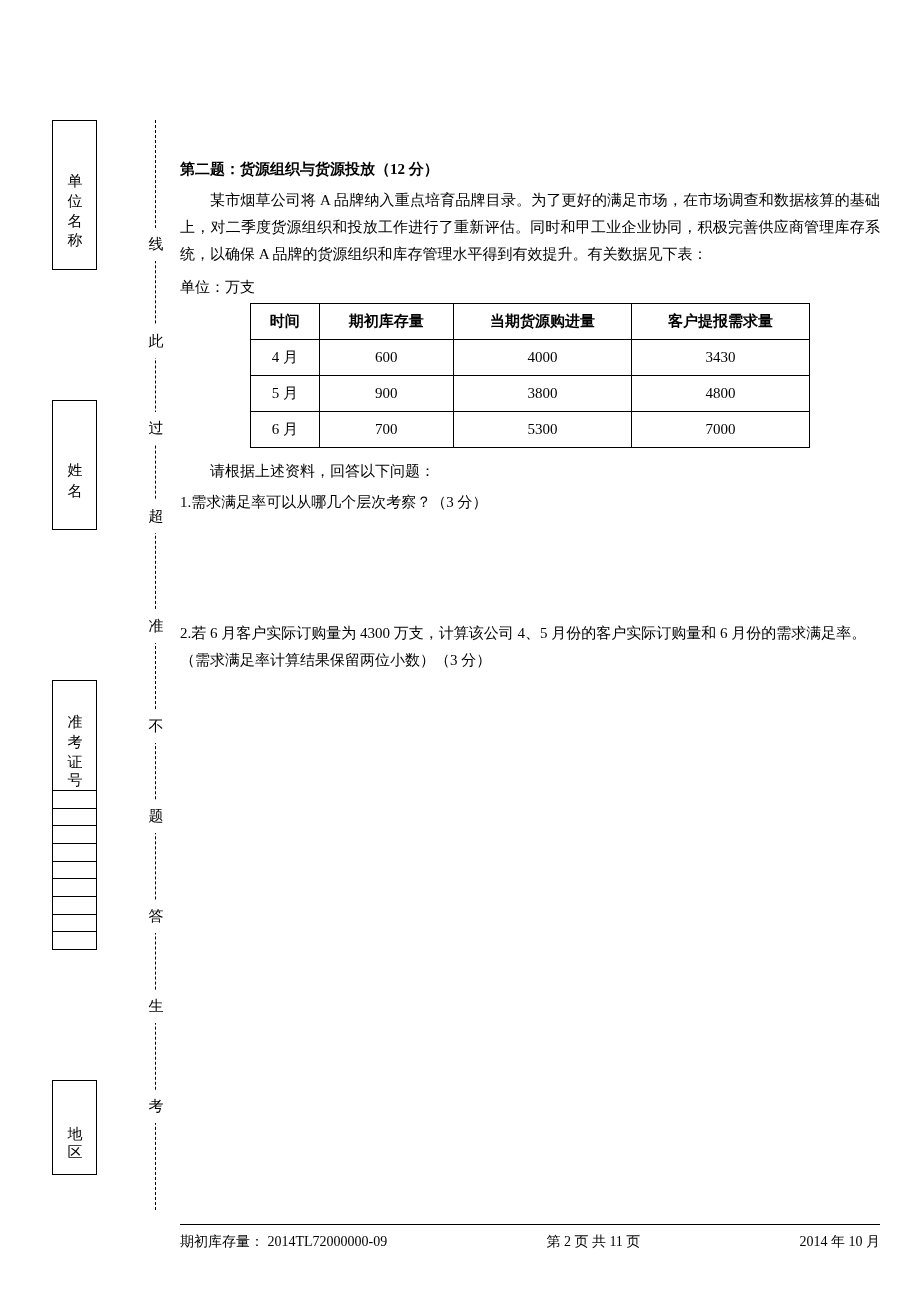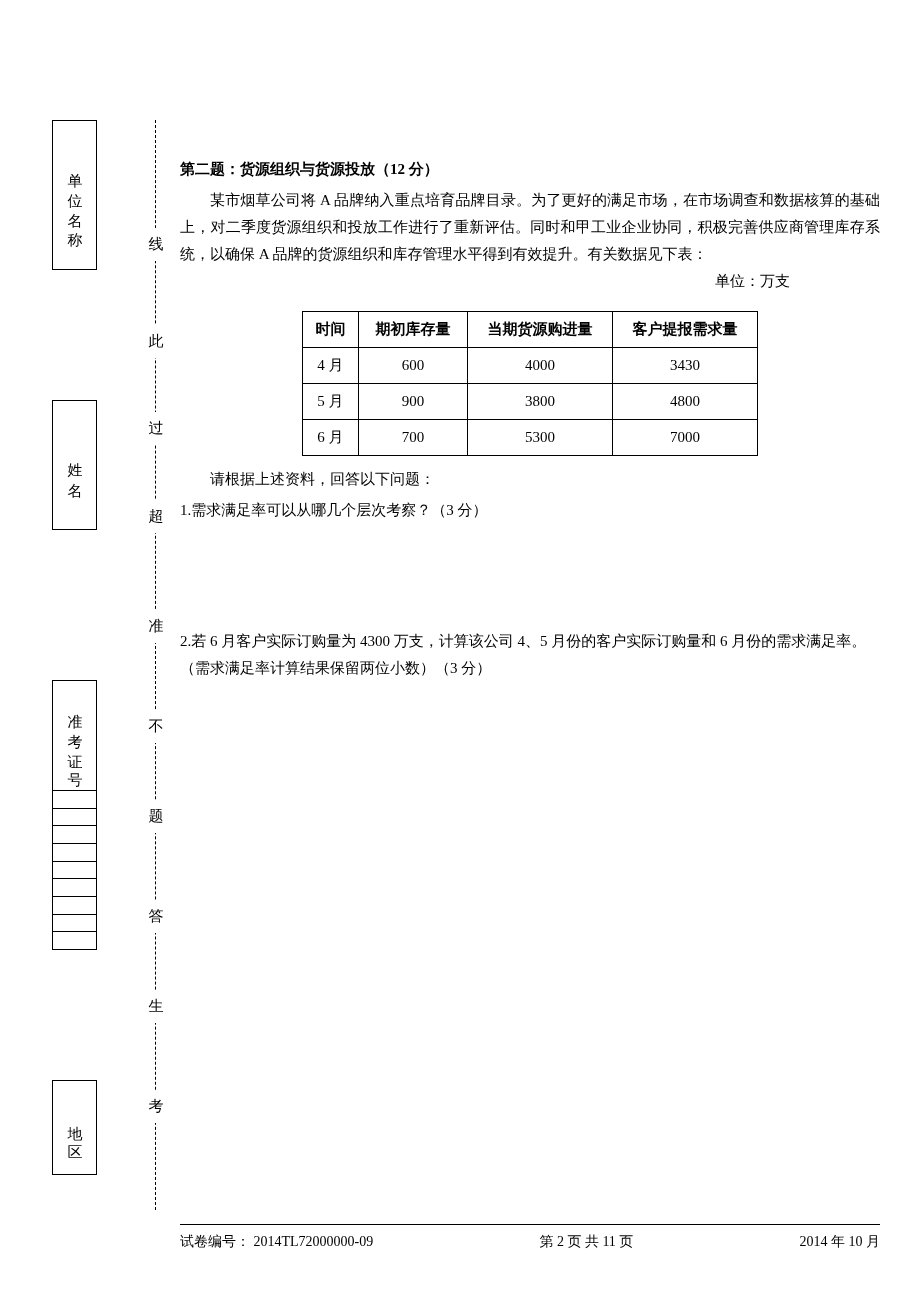--- a/index.html
+++ b/index.html
@@ -16,25 +16,25 @@
     .content {
       position: absolute;
       left: 180px;
       top: 60px;
       width: 700px;
     }
     .q-text { margin-bottom: 4px; }
     .indent { text-indent: 2em; }
     .section-title { font-weight: bold; margin-top: 96px; }
     .para { margin-top: 4px; text-align: justify; }
-    .unit-label { text-align: right; padding-right: 90px; }
+    .unit-label { padding-right: 90px; margin-top: 6px; }
     table.data {
       border-collapse: collapse;
-      margin: 16px auto 0 auto;
-      width: 456px;
+      margin: 2px auto 0 auto;
+      width: 560px;
     }
     table.data th, table.data td {
       border: 1px solid #000;
       padding: 4px 8px;
       text-align: center;
       font-weight: normal;
       font-size: 15px;
     }
     table.data th { font-weight: bold; }
     .after-table { margin-top: 10px; }
@@ -194,18 +194,18 @@
 <div class="cutword" style="top:500px;">超</div>
 <div class="cutword" style="top:610px;">准</div>
 <div class="cutword" style="top:710px;">不</div>
 <div class="cutword" style="top:800px;">题</div>
 <div class="cutword" style="top:900px;">答</div>
 <div class="cutword" style="top:990px;">生</div>
 <div class="cutword" style="top:1090px;">考</div>
 
 <div class="footer">
   <span>
-    <span>试卷编号：</span>
+    <span>期初库存量：</span>
     <span>2014TL72000000-09</span>
   </span>
   <span>第 2 页 共 11 页</span>
   <span>2014 年 10 月</span>
 </div>
 
 </body></html>

